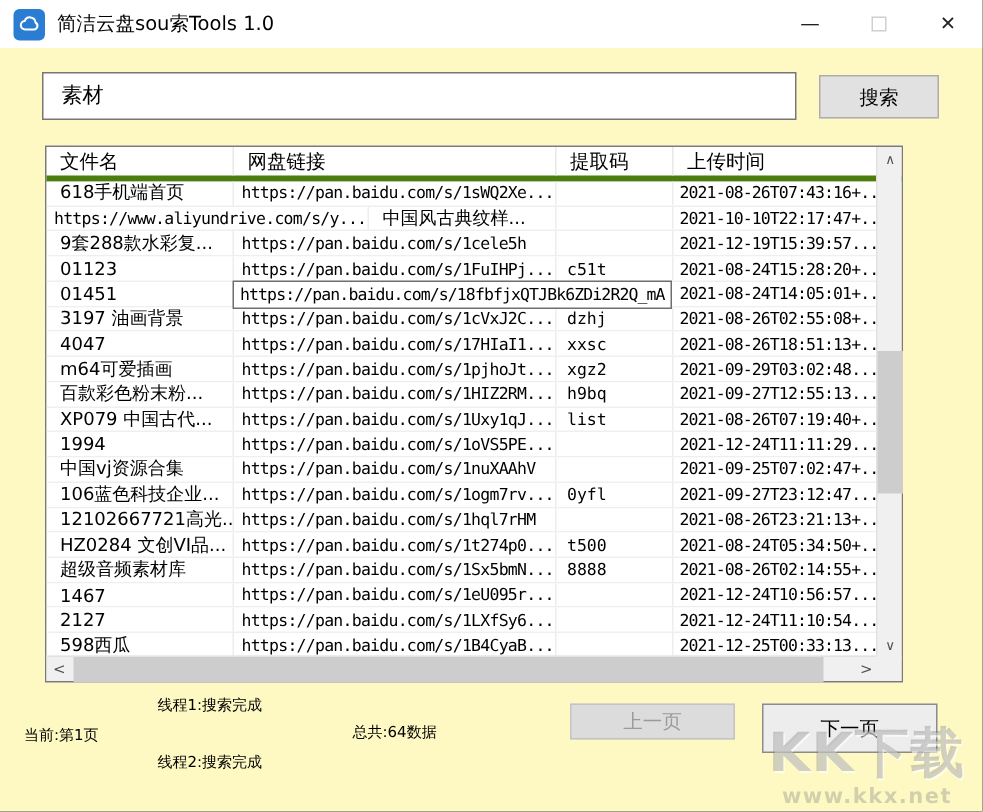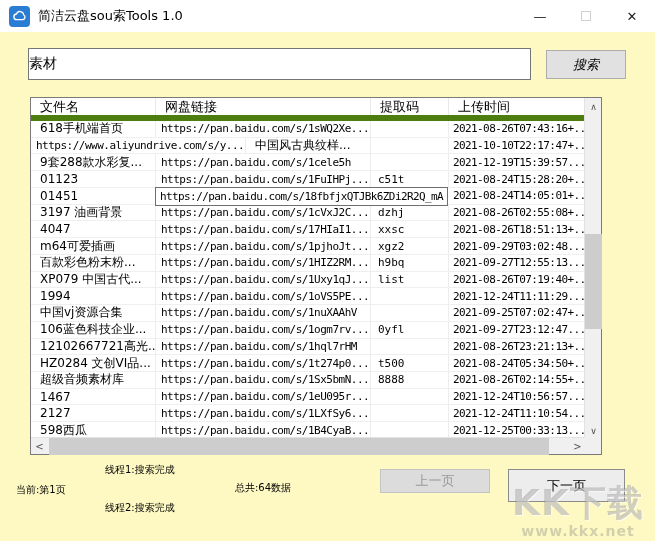--- a/index.html
+++ b/index.html
@@ -12,25 +12,25 @@
   
   .titlebar{position:absolute;left:0;top:0;width:655px;height:32px;background:#ffffff;display:flex;align-items:center;}
   .app-icon{width:21px;height:21px;margin-left:9px;border-radius:4px;background:#2b7cd3;display:flex;align-items:center;justify-content:center;flex:0 0 auto;}
   .app-icon svg{display:block;}
   .win-title{margin-left:8px;font-size:13px;color:#000;white-space:nowrap;}
   .win-controls{position:absolute;right:0;top:0;height:32px;display:flex;}
   .win-btn{width:46px;height:32px;display:flex;align-items:center;justify-content:center;font-size:13px;color:#222;}
   .win-btn.max{color:#c9c9c9;}
   .win-btn .maxbox{width:10px;height:10px;border:1px solid #cfcfcf;}
   
-  .search-input{position:absolute;left:28px;top:48px;width:503px;height:32px;border:1px solid #767676;background:#fff;font-size:14px;padding:0 0;font-family:"DejaVu Sans",sans-serif;outline:none;}
-  .search-btn{position:absolute;left:546px;top:50px;width:80px;height:29px;background:#e1e1e1;border:1px solid #adadad;font-size:13px;color:#000;font-family:"DejaVu Sans",sans-serif;font-style:italic;}
+  .search-input{position:absolute;left:28px;top:48px;width:503px;height:32px;border:1px solid #767676;background:#fff;font-size:14px;padding:0 12px;font-family:"DejaVu Sans",sans-serif;outline:none;}
+  .search-btn{position:absolute;left:546px;top:50px;width:80px;height:29px;background:#e1e1e1;border:1px solid #adadad;font-size:13px;color:#000;font-family:"DejaVu Sans",sans-serif;}
   
   .table{position:absolute;left:30px;top:97px;width:572px;height:358px;background:#fff;border:1px solid #7a7a7a;}
-  .thead{display:flex;height:23px;border-bottom:6px solid #4d7c0f;}
+  .thead{display:flex;height:23px;border-bottom:4px solid #4d7c0f;}
   .hcell{font-size:13px;color:#000;display:flex;align-items:center;padding-left:9px;border-right:1px solid #e8e8e8;white-space:nowrap;overflow:hidden;}
   .tbody{position:absolute;left:0;top:23px;width:553px;height:318px;overflow:hidden;}
   .row{position:relative;display:flex;height:16.74px;border-bottom:1px solid #efefef;background:#fff;}
   .cell{font-size:12px;color:#000;display:flex;align-items:center;padding-left:9px;border-right:1px solid #ededed;white-space:nowrap;overflow:hidden;}
   .c-name{width:125px;flex:0 0 auto;}
   .c-link{width:215px;flex:0 0 auto;font-family:"DejaVu Sans Mono",monospace;font-size:11px;letter-spacing:-0.5px;padding-left:5px;}
   .c-code{width:78px;flex:0 0 auto;font-family:"DejaVu Sans Mono",monospace;font-size:11px;padding-left:7px;}
   .c-time{flex:1 1 auto;border-right:none;font-family:"DejaVu Sans Mono",monospace;font-size:11px;letter-spacing:-0.6px;padding-left:4px;}
   .h-name{width:125px;}
   .h-link{width:215px;}

